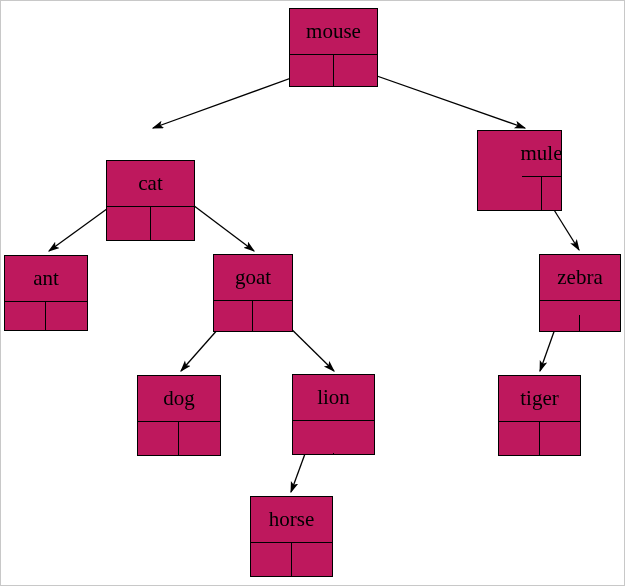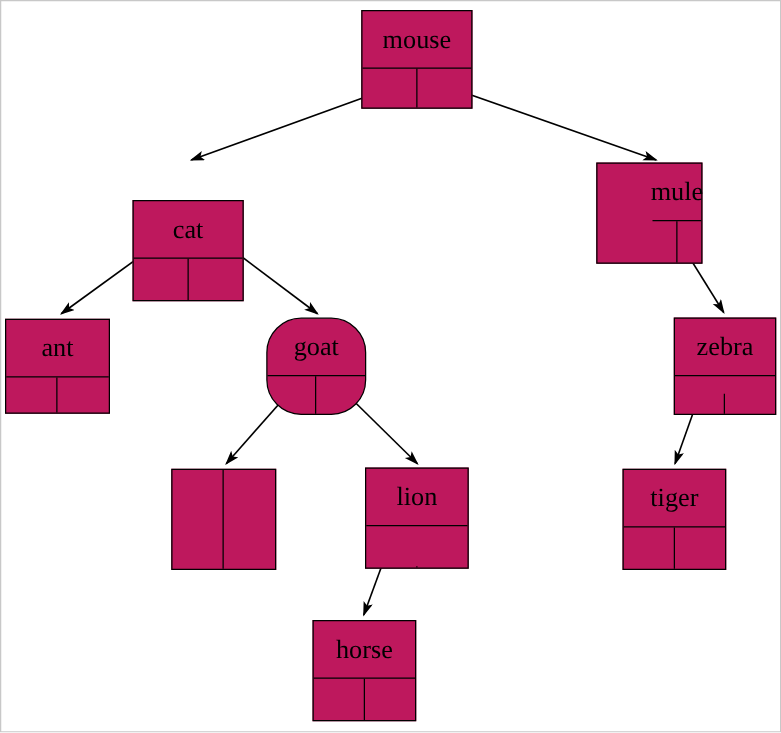--- a/index.html
+++ b/index.html
@@ -105,35 +105,36 @@
           <div class="ptr-cell right"></div>
         </div>
       </div>
       <div class="node" style="left: 3px; top: 254px; width: 84px; height: 76px;">
         <div class="node-label">ant</div>
         <div class="node-ptrs">
           <div class="ptr-cell left"></div>
           <div class="ptr-cell right"></div>
         </div>
       </div>
-      <div class="node" style="left: 212px; top: 253px; width: 80px; height: 78px; border-radius: 28px;">
+      <div class="node" style="left: 212px; top: 253px; width: 80px; height: 78px;">
         <div class="node-label">goat</div>
         <div class="node-ptrs">
           <div class="ptr-cell left"></div>
           <div class="ptr-cell right"></div>
         </div>
       </div>
       <div class="node" style="left: 538px; top: 253px; width: 82px; height: 78px; gap: 14px;">
         <div class="node-label">zebra</div>
         <div class="node-ptrs">
           <div class="ptr-cell left"></div>
           <div class="ptr-cell right"></div>
         </div>
       </div>
       <div class="node" style="left: 136px; top: 374px; width: 84px; height: 81px;">
+        <div class="node-label">dog</div>
         <div class="node-ptrs">
           <div class="ptr-cell left"></div>
           <div class="ptr-cell right"></div>
         </div>
       </div>
       <div class="node" style="left: 291px; top: 373px; width: 83px; height: 81px; gap: 32px;">
         <div class="node-label">lion</div>
         <div class="node-ptrs">
           <div class="ptr-cell left"></div>
           <div class="ptr-cell right"></div>

